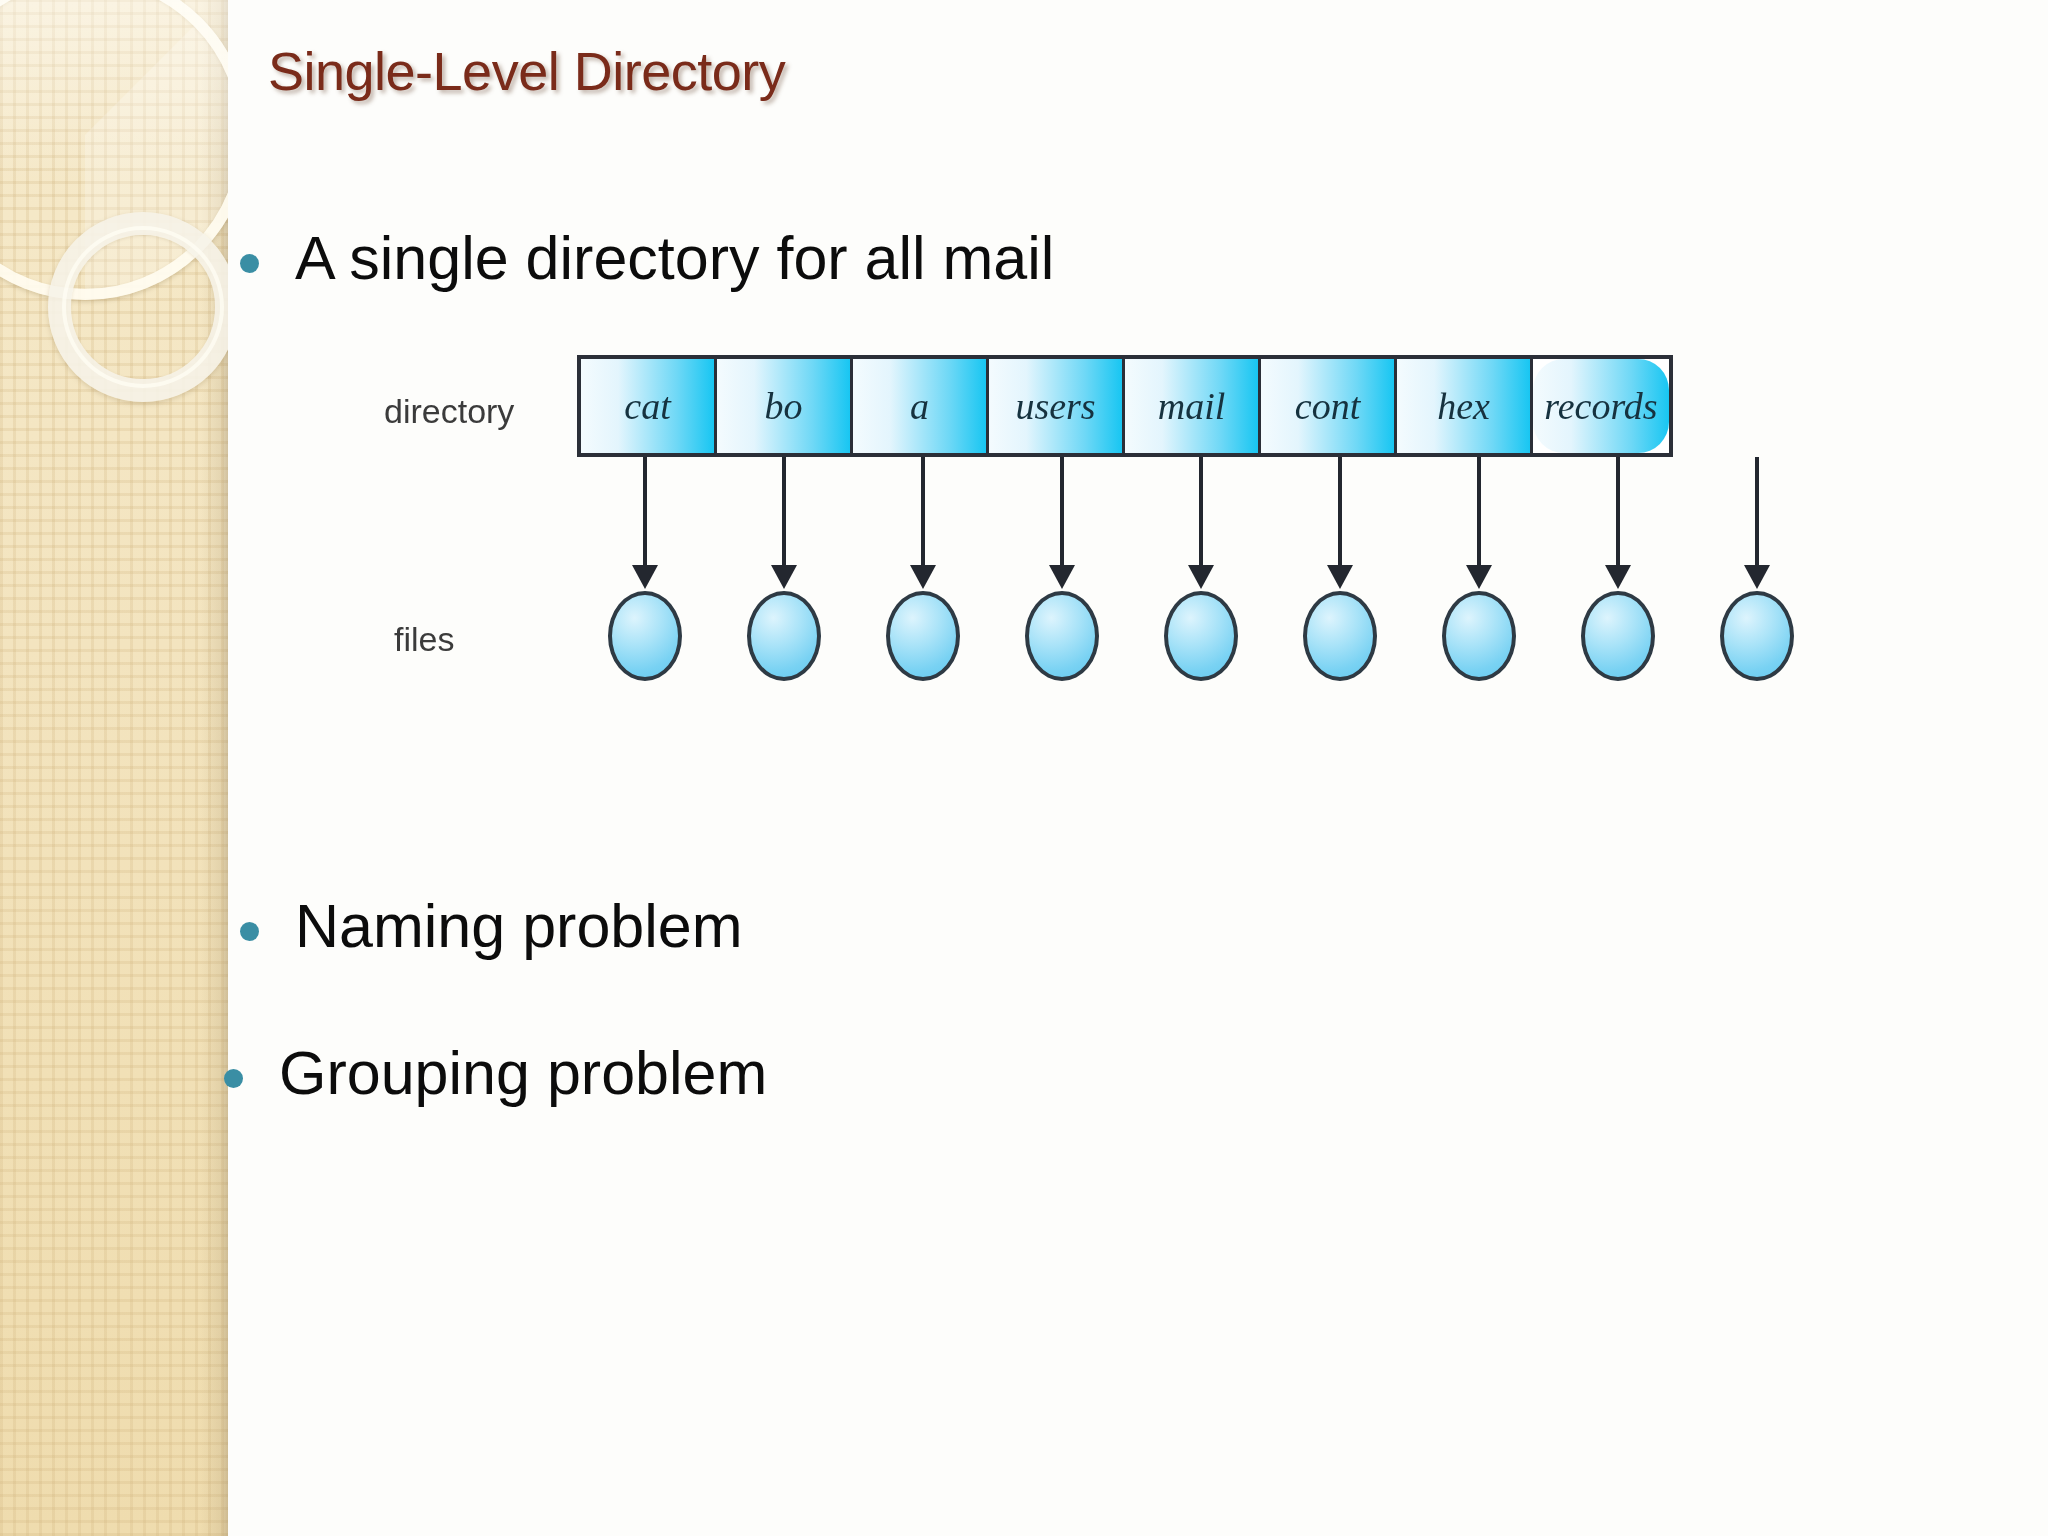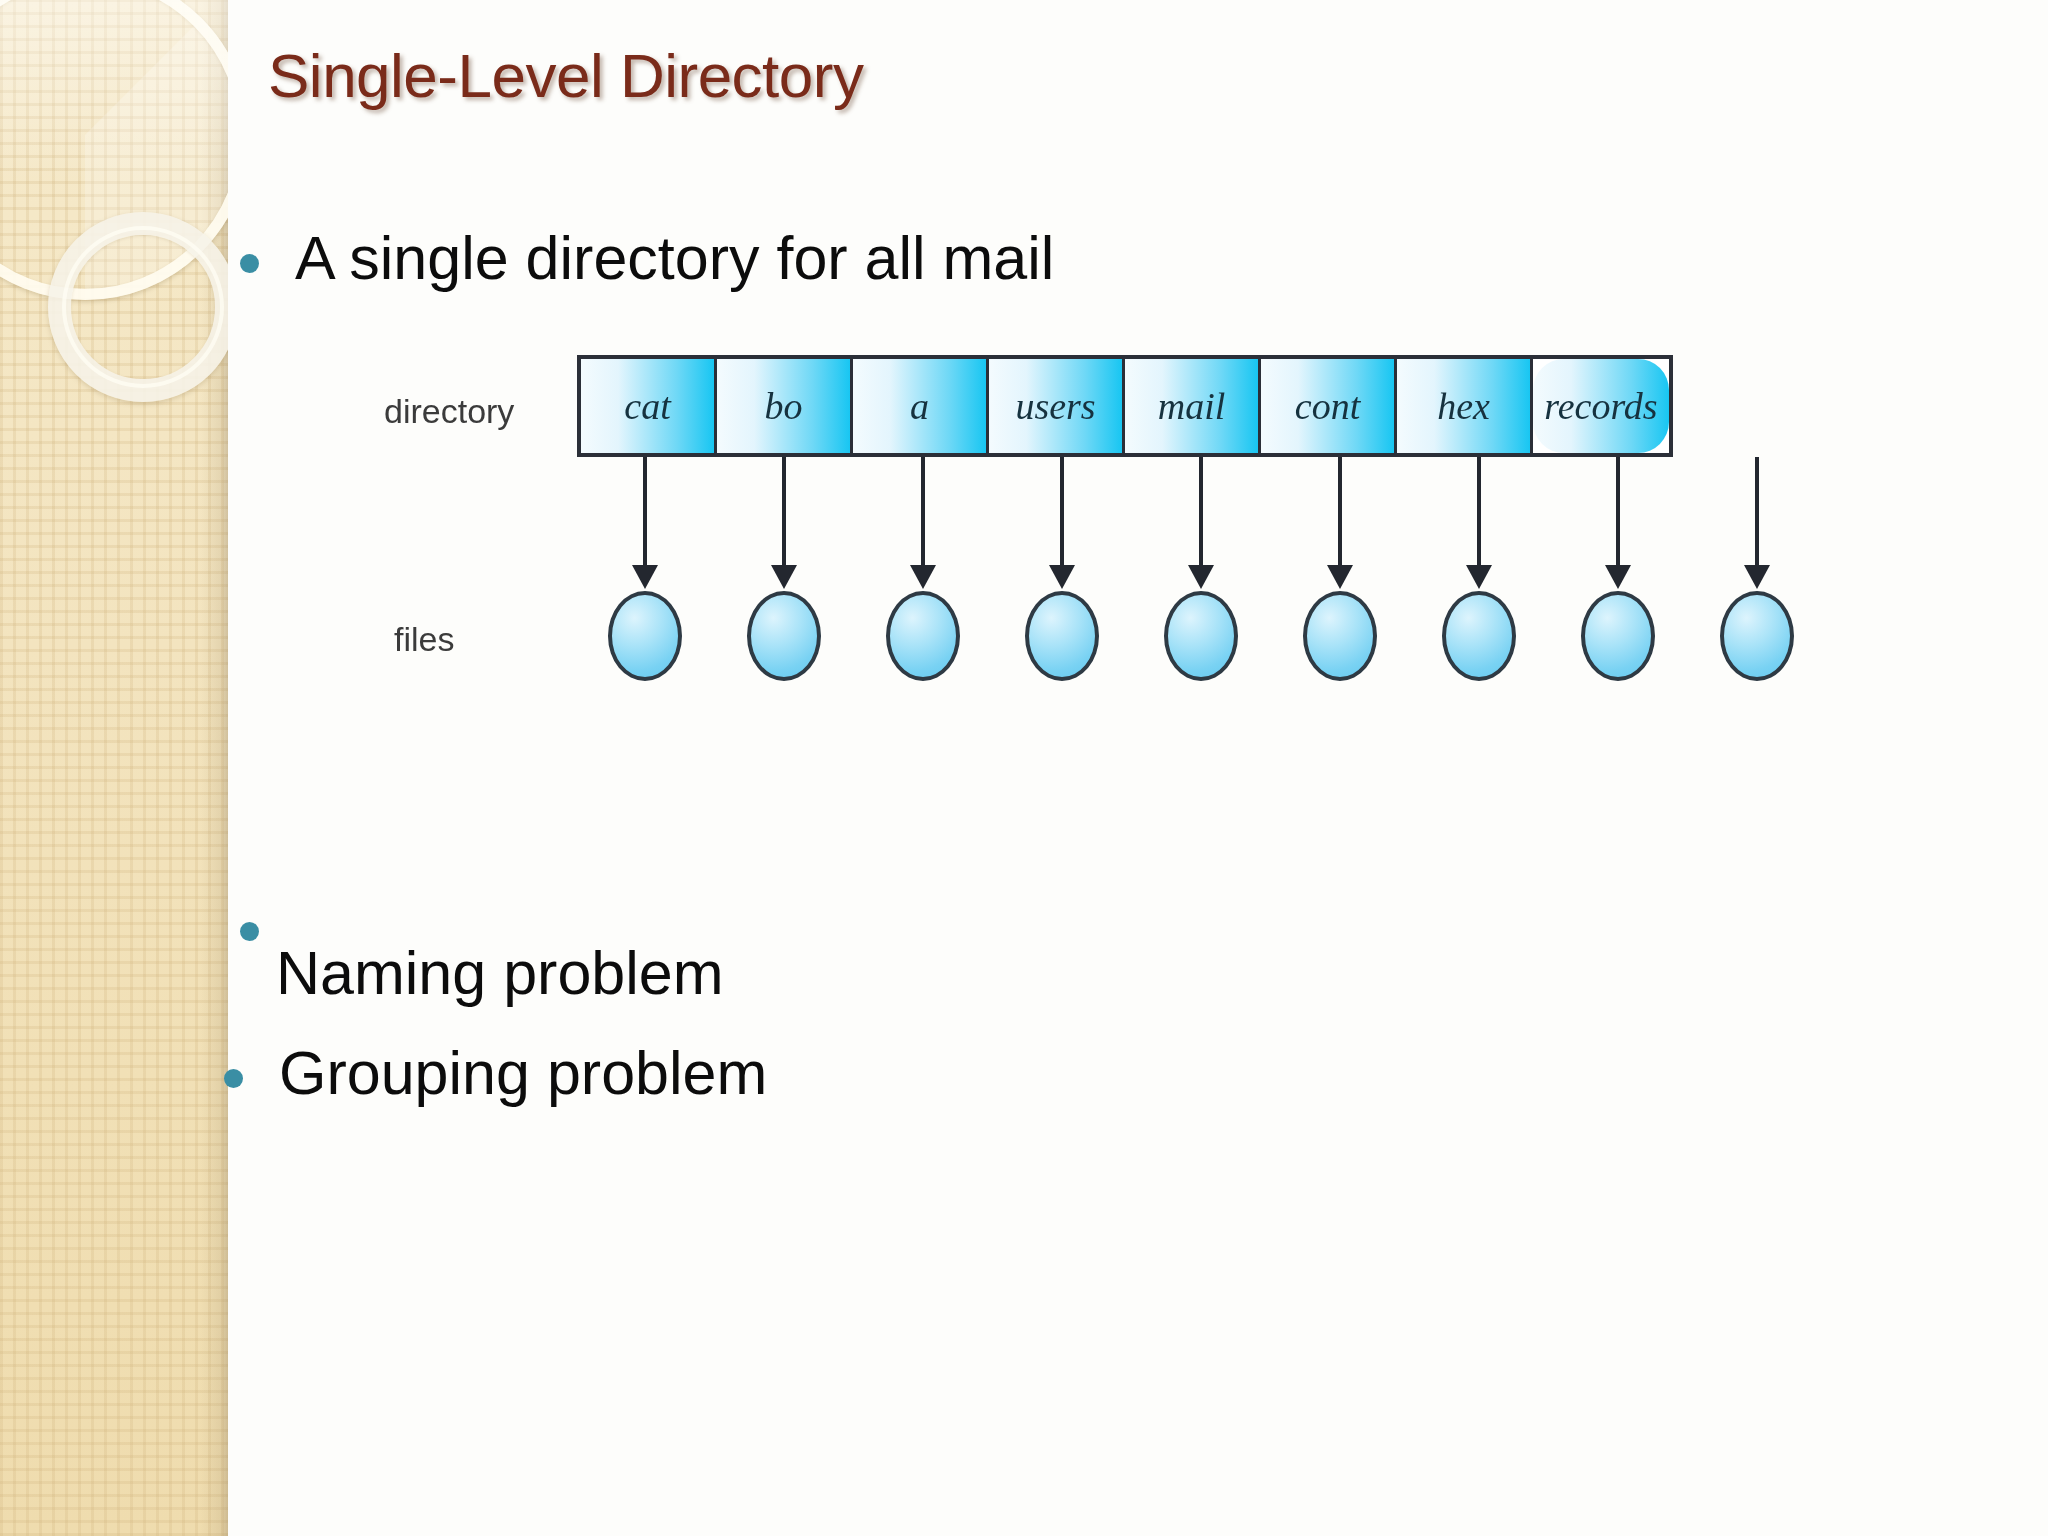--- a/index.html
+++ b/index.html
@@ -95,21 +95,21 @@
     border-radius: 50%;
     background: rgba(255,255,255,0.22);
     clip-path: polygon(50% 50%, 100% 0, 100% 100%, 50% 100%);
   }
 
   
   .title {
     position: absolute;
     left: 268px;
     top: 40px;
-    font-size: 62px;
+    font-size: 54px;
     font-weight: 400;
     letter-spacing: -0.5px;
     color: #7a2b1a;
     text-shadow: 3px 3px 4px rgba(120,90,70,0.45);
     white-space: nowrap;
   }
 
   
   .bullet-row {
     position: absolute;
@@ -125,21 +125,21 @@
     flex: 0 0 auto;
     margin-top: 28px;
   }
   .bullet-text {
     font-size: 61px;
     color: #0c0c0c;
     margin-left: 36px;
     line-height: 1.06;
   }
   #bullet-0 { left: 240px; top: 226px; }
-  #bullet-1 { left: 240px; top: 894px; flex-direction: column; }
+  #bullet-1 { left: 240px; top: 894px; }
   #bullet-2 { left: 224px; top: 1003px; margin-top: 38px; }
 
   
   .figure {
     position: absolute;
     left: 370px;
     top: 355px;
     width: 1440px;
     height: 340px;
     margin-left: 14px;

